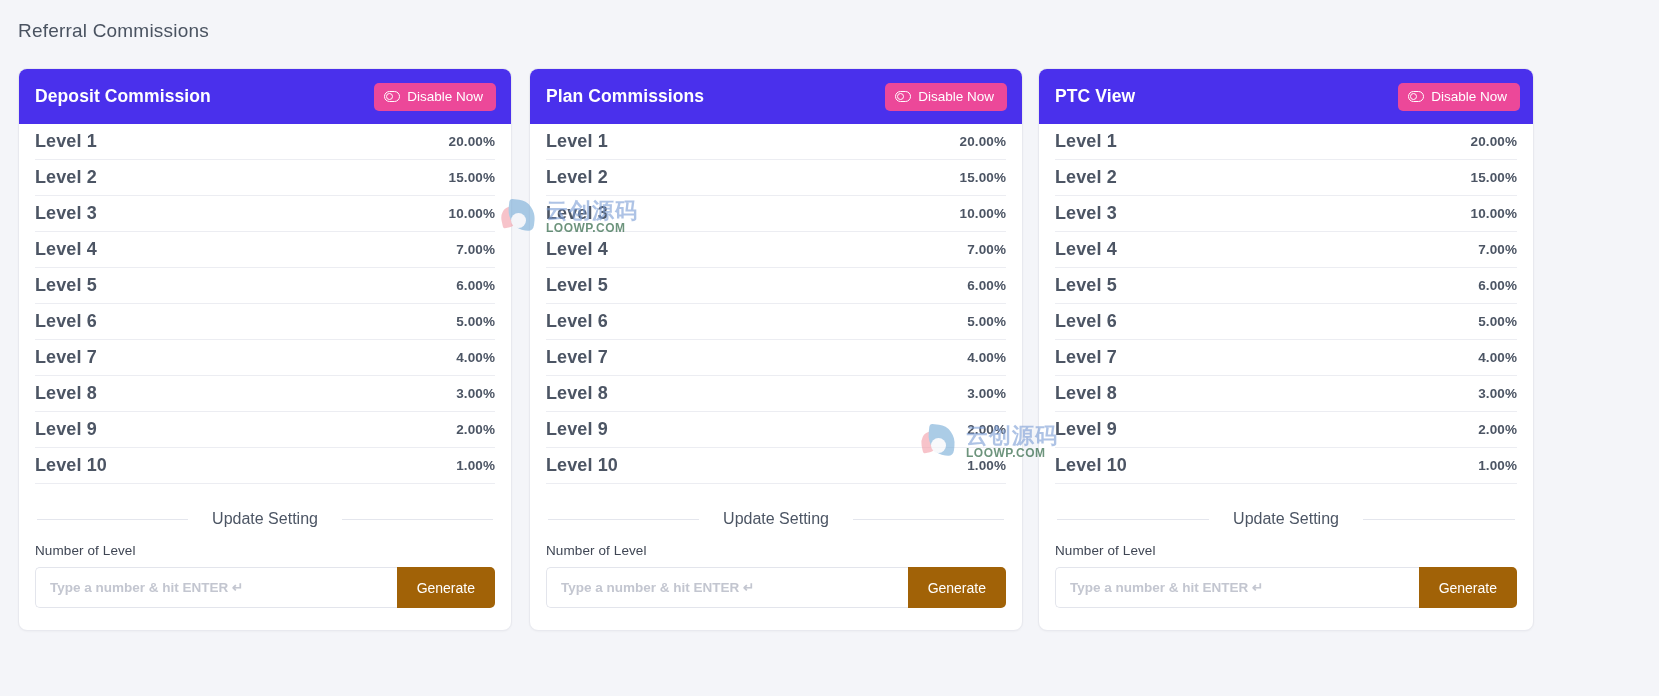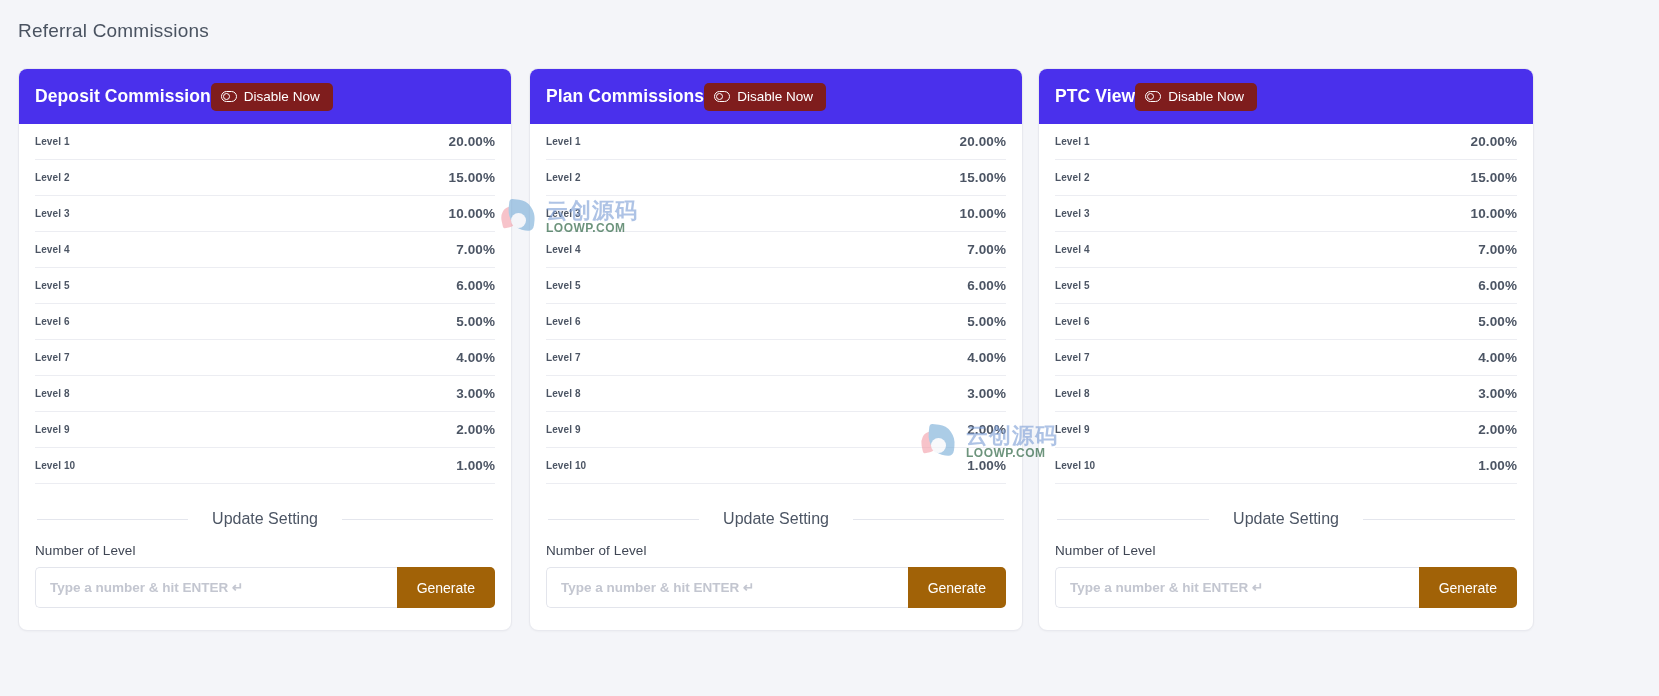--- a/index.html
+++ b/index.html
@@ -38,33 +38,33 @@
     position: relative;
   }
   .card-2 { margin-left: 2px; }
   .card-3 { width: 496px; }
 
   .card-header {
     background: #4a30ec;
     height: 55px;
     display: flex;
     align-items: center;
-    justify-content: flex-start;
+    justify-content: space-between;
     padding: 0 15px 0 16px;
   }
   .card-3 .card-header { padding-right: 13px; }
   .card-title {
     color: #ffffff;
     font-size: 17.5px;
     font-weight: bold;
     letter-spacing: 0.1px;
   }
 
   .disable-btn {
-    background: #7f1d1d;
+    background: #ec4899;
     border: none;
     border-radius: 5px;
     height: 28px;
     padding: 0 13px 0 10px;
     display: flex;
     align-items: center;
     gap: 7px;
     cursor: pointer;
     color: #fff;
     font-family: inherit;
@@ -95,21 +95,21 @@
 
   .level-row {
     display: flex;
     align-items: center;
     justify-content: space-between;
     height: 36px;
     border-bottom: 1px solid #ecedf2;
   }
   .level-row:last-child { border-bottom: none; }
   .level-name {
-    font-size: 10px;
+    font-size: 18px;
     font-weight: bold;
     color: #4c5564;
     letter-spacing: 0.1px;
   }
   .level-value {
     font-size: 13.5px;
     font-weight: bold;
     color: #4c5564;
     letter-spacing: 0.1px;
   }

